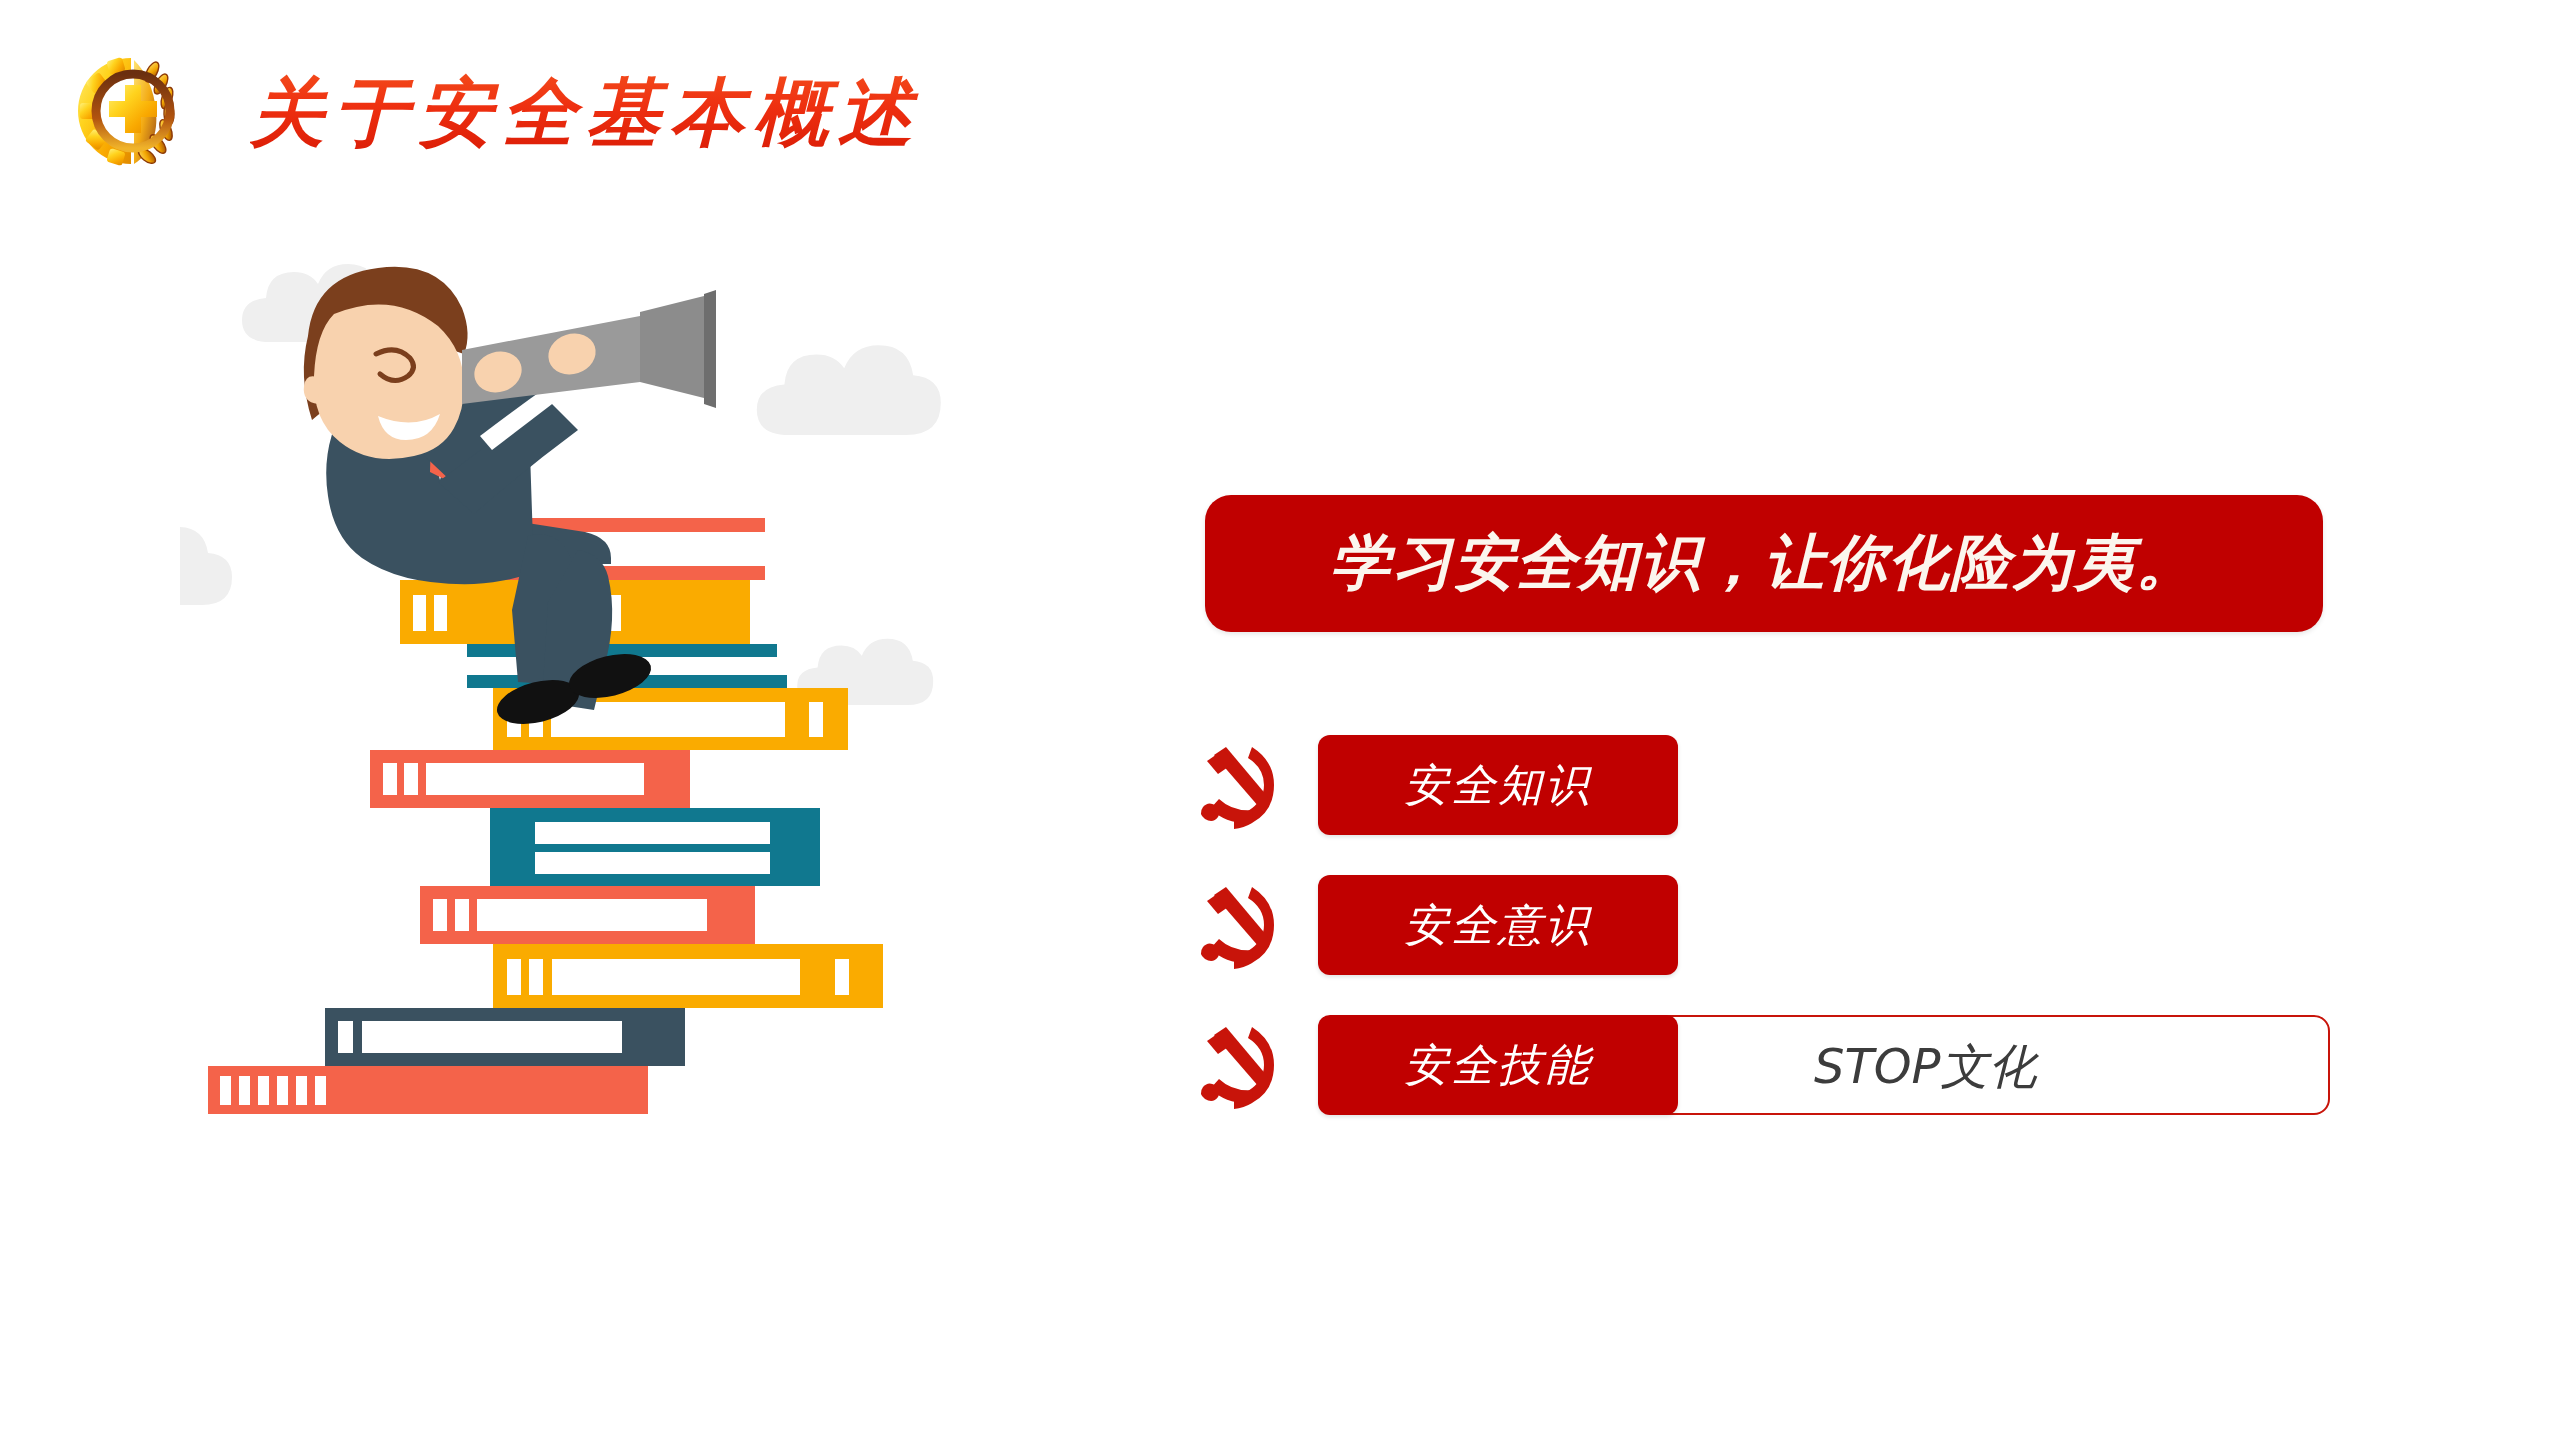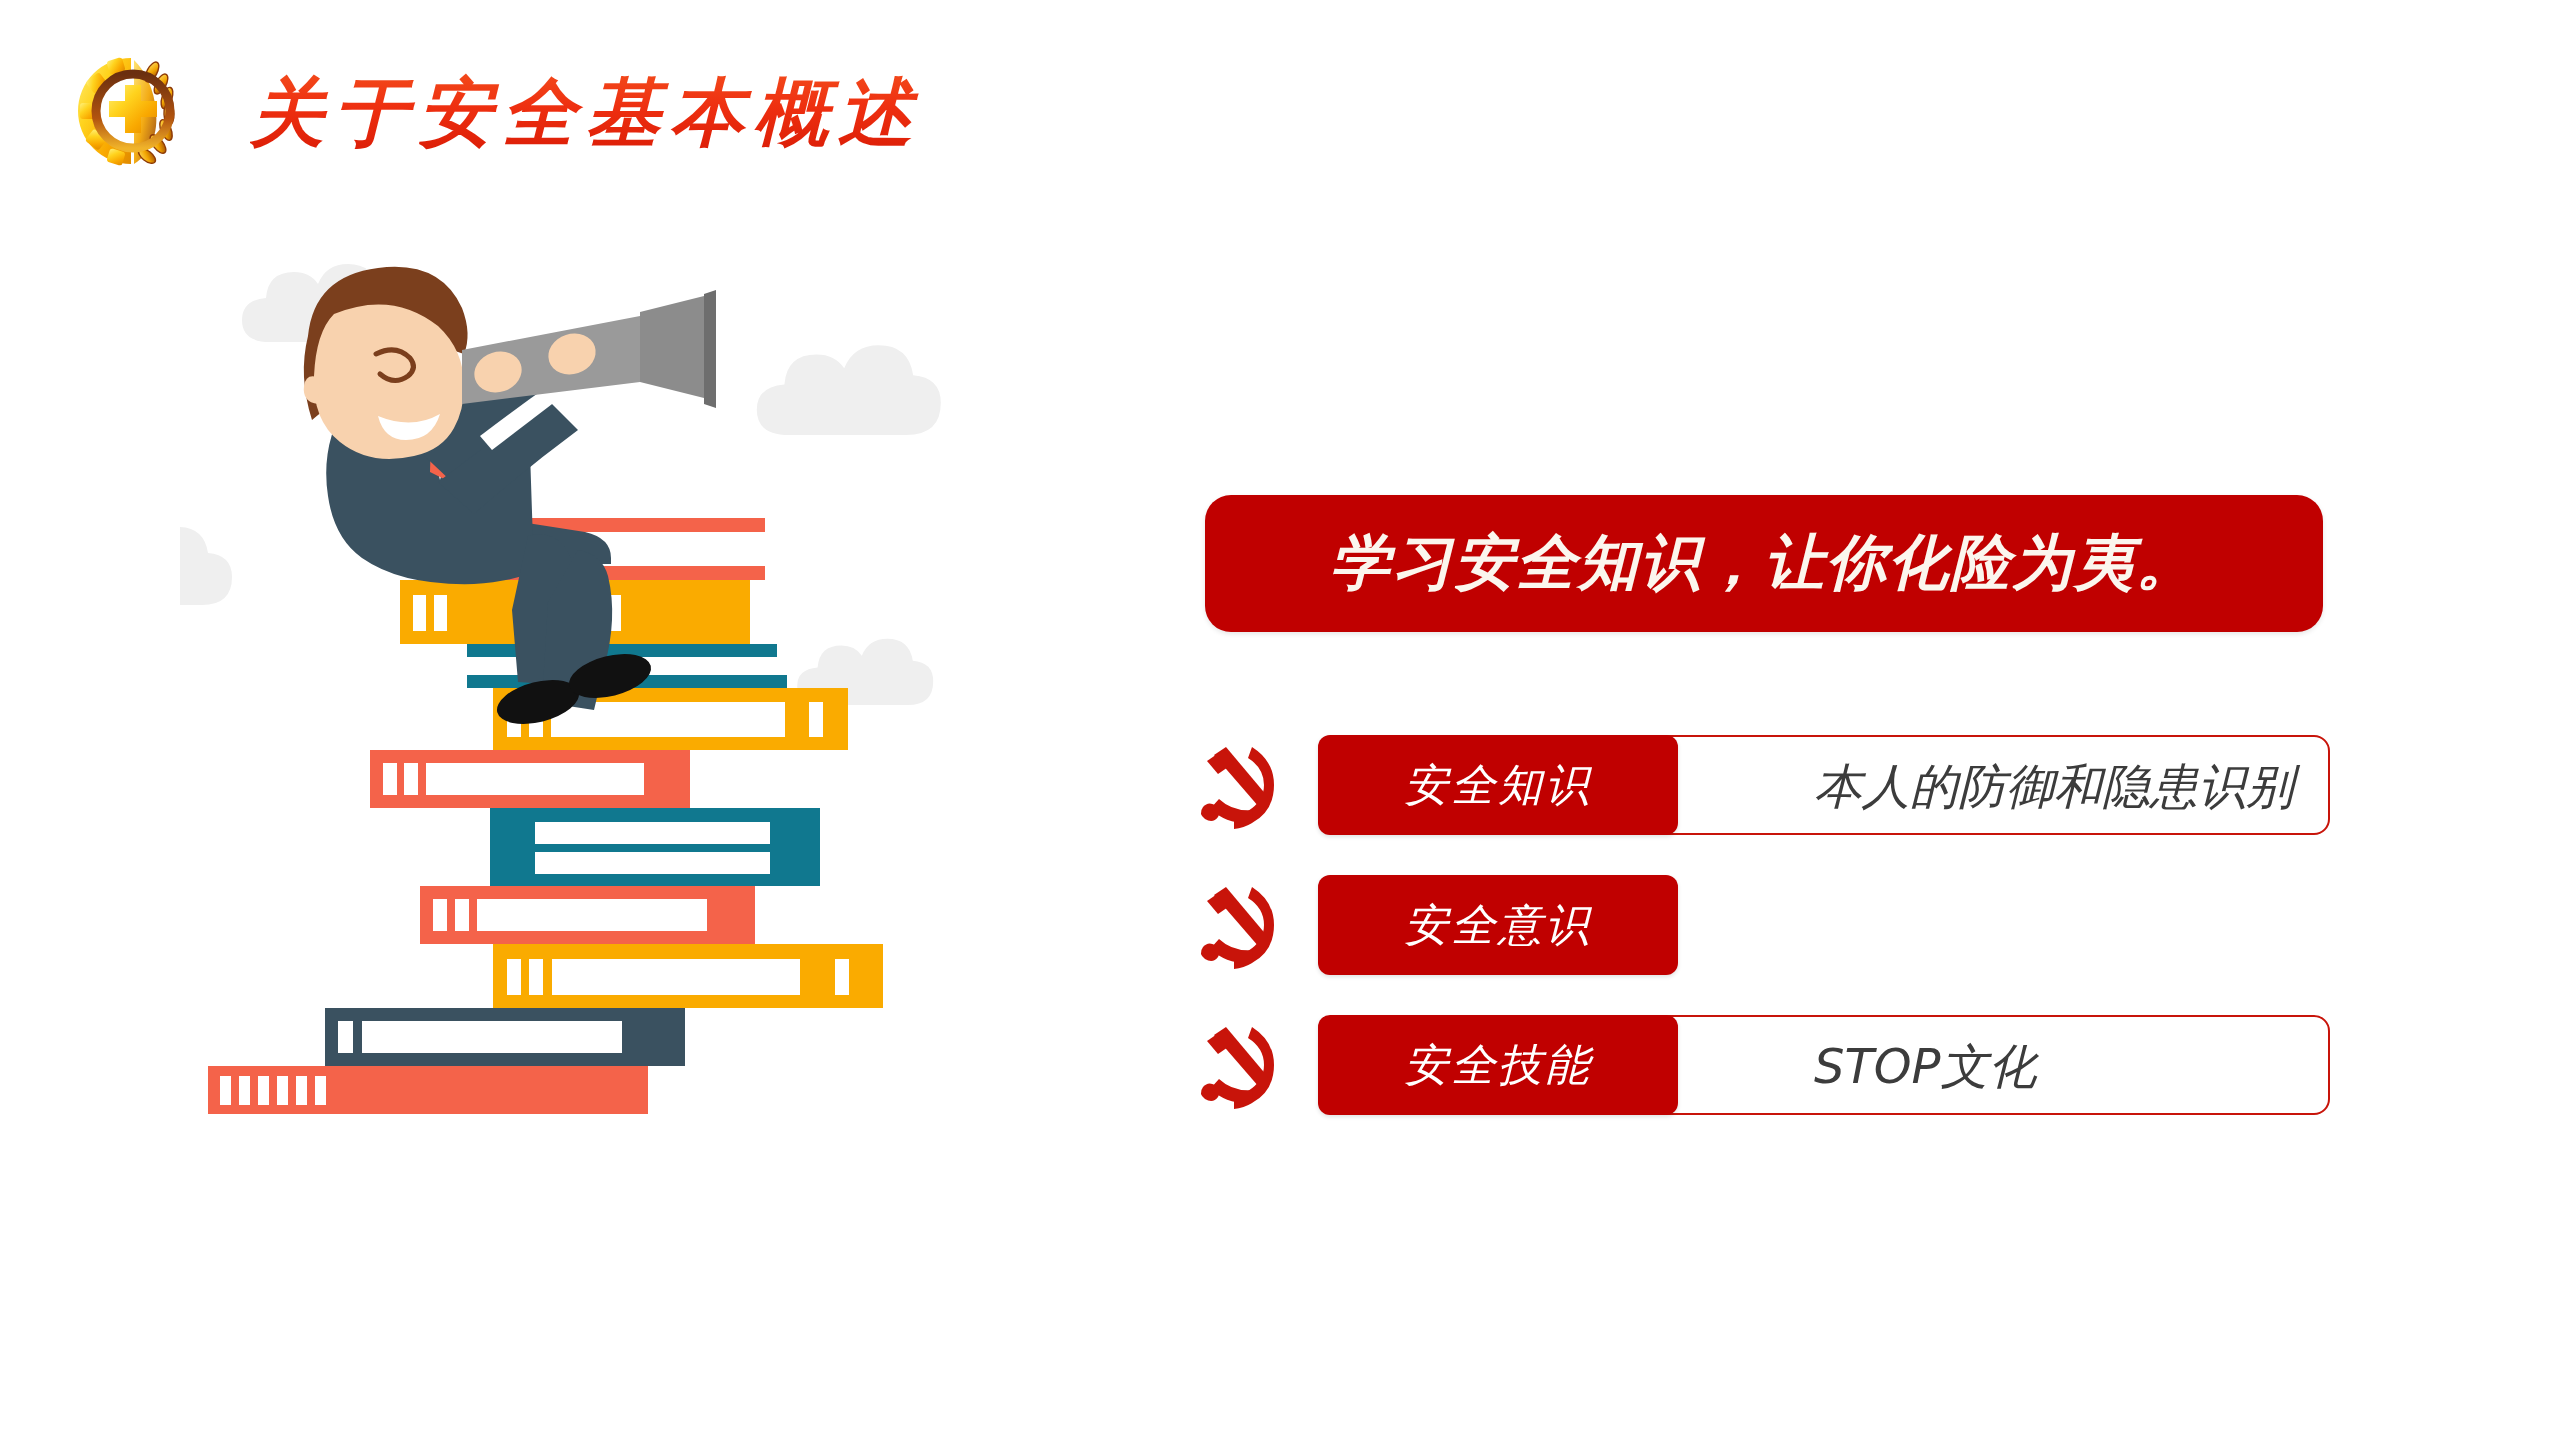--- a/index.html
+++ b/index.html
@@ -291,23 +291,20 @@
           <svg viewBox="0 0 92 92" width="92" height="92" aria-hidden="true">
             <g fill="#C8140A">
               <path d="M60 8 q22 14 22 38 q0 26 -22 38 q-8 5 -18 6 l0 -13 q8 -1 14 -5 q16 -10 16 -26 q0 -17 -16 -27 Z"></path>
               <path d="M22 16 l12 -8 l42 50 l-9 10 Z"></path>
               <path d="M15 22 l16 -11 l11 13 l-16 11 Z"></path>
               <path d="M11 68 q-5 7 2 12 q8 5 13 -2 q4 -7 -3 -12 q-7 -4 -12 2 Z"></path>
               <path d="M18 70 q18 16 42 14 l1 -13 q-20 2 -34 -11 Z"></path>
             </g>
           </svg>
         </div>
-        <div class="row-box">
-          <div class="row-desc">本人的防御和隐患识别</div>
-        </div>
         <div class="row-label">
           <span>安全知识</span>
         </div>
       </div>
 
       <div class="row">
         <div class="row-emblem">
           <svg viewBox="0 0 92 92" width="92" height="92" aria-hidden="true">
             <g fill="#C8140A">
               <path d="M60 8 q22 14 22 38 q0 26 -22 38 q-8 5 -18 6 l0 -13 q8 -1 14 -5 q16 -10 16 -26 q0 -17 -16 -27 Z"></path>

